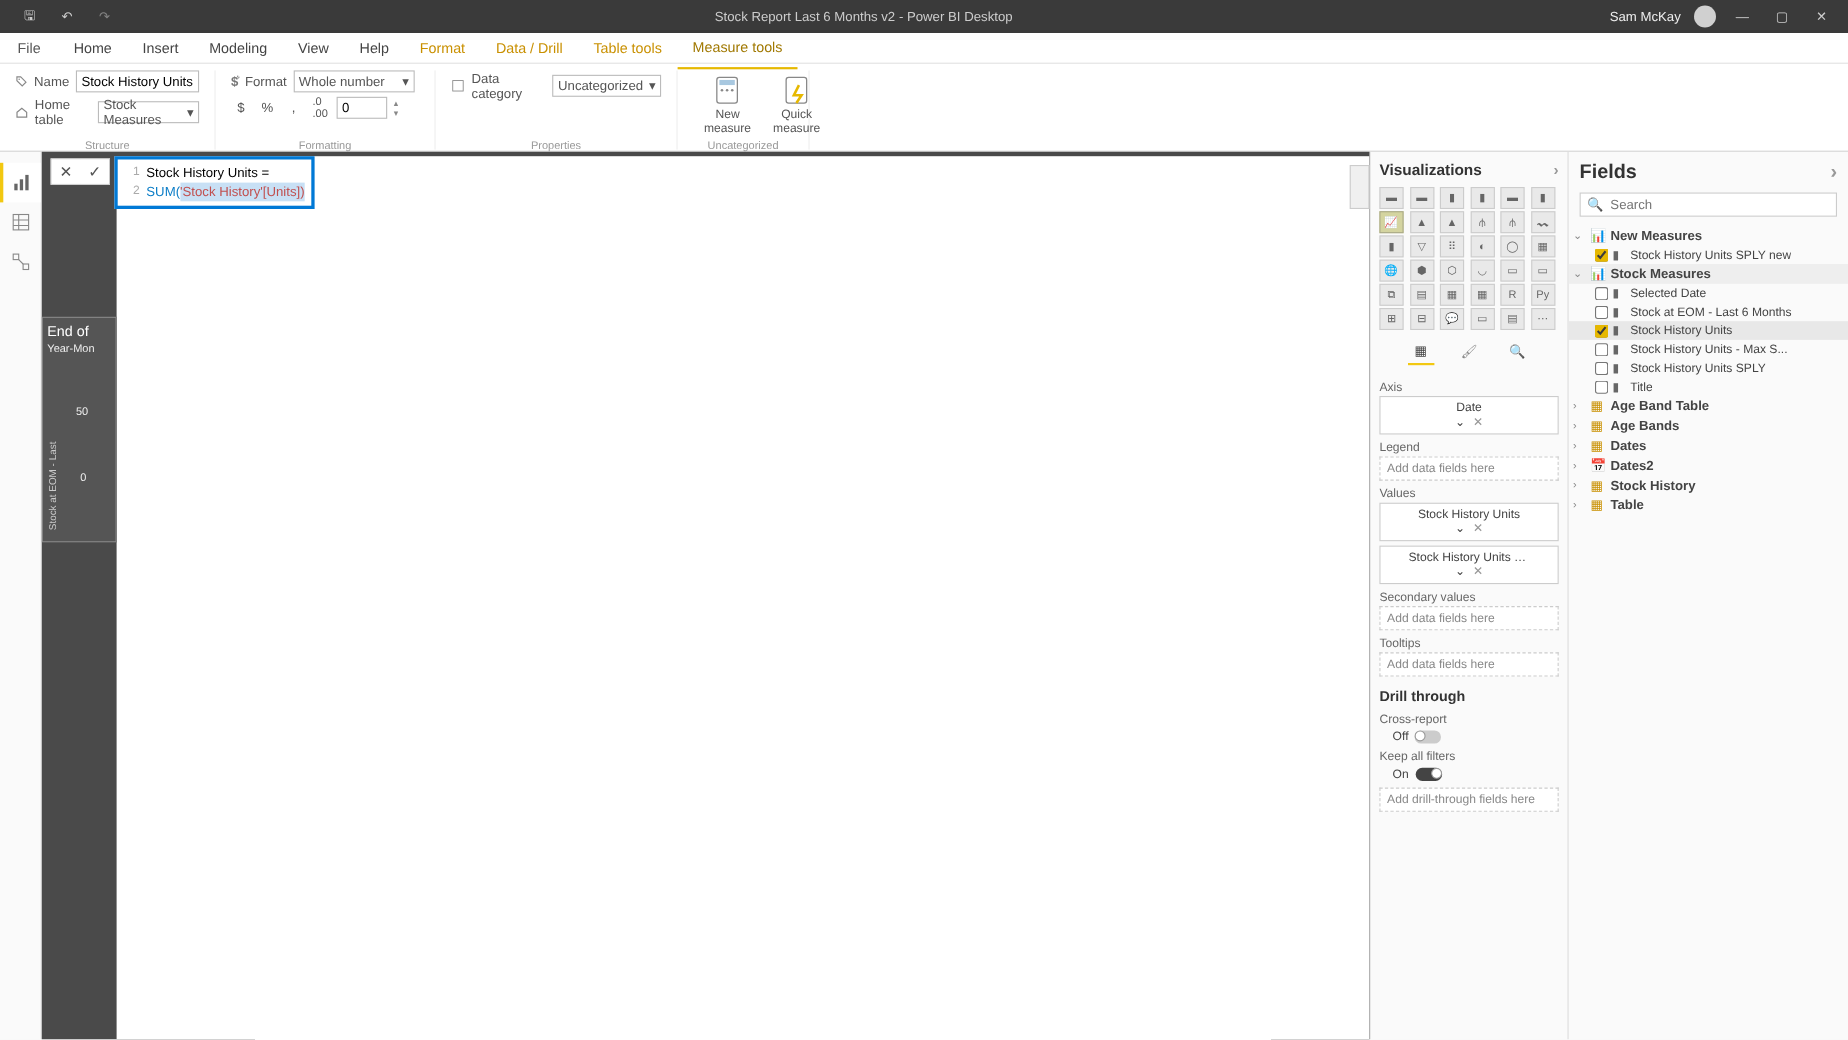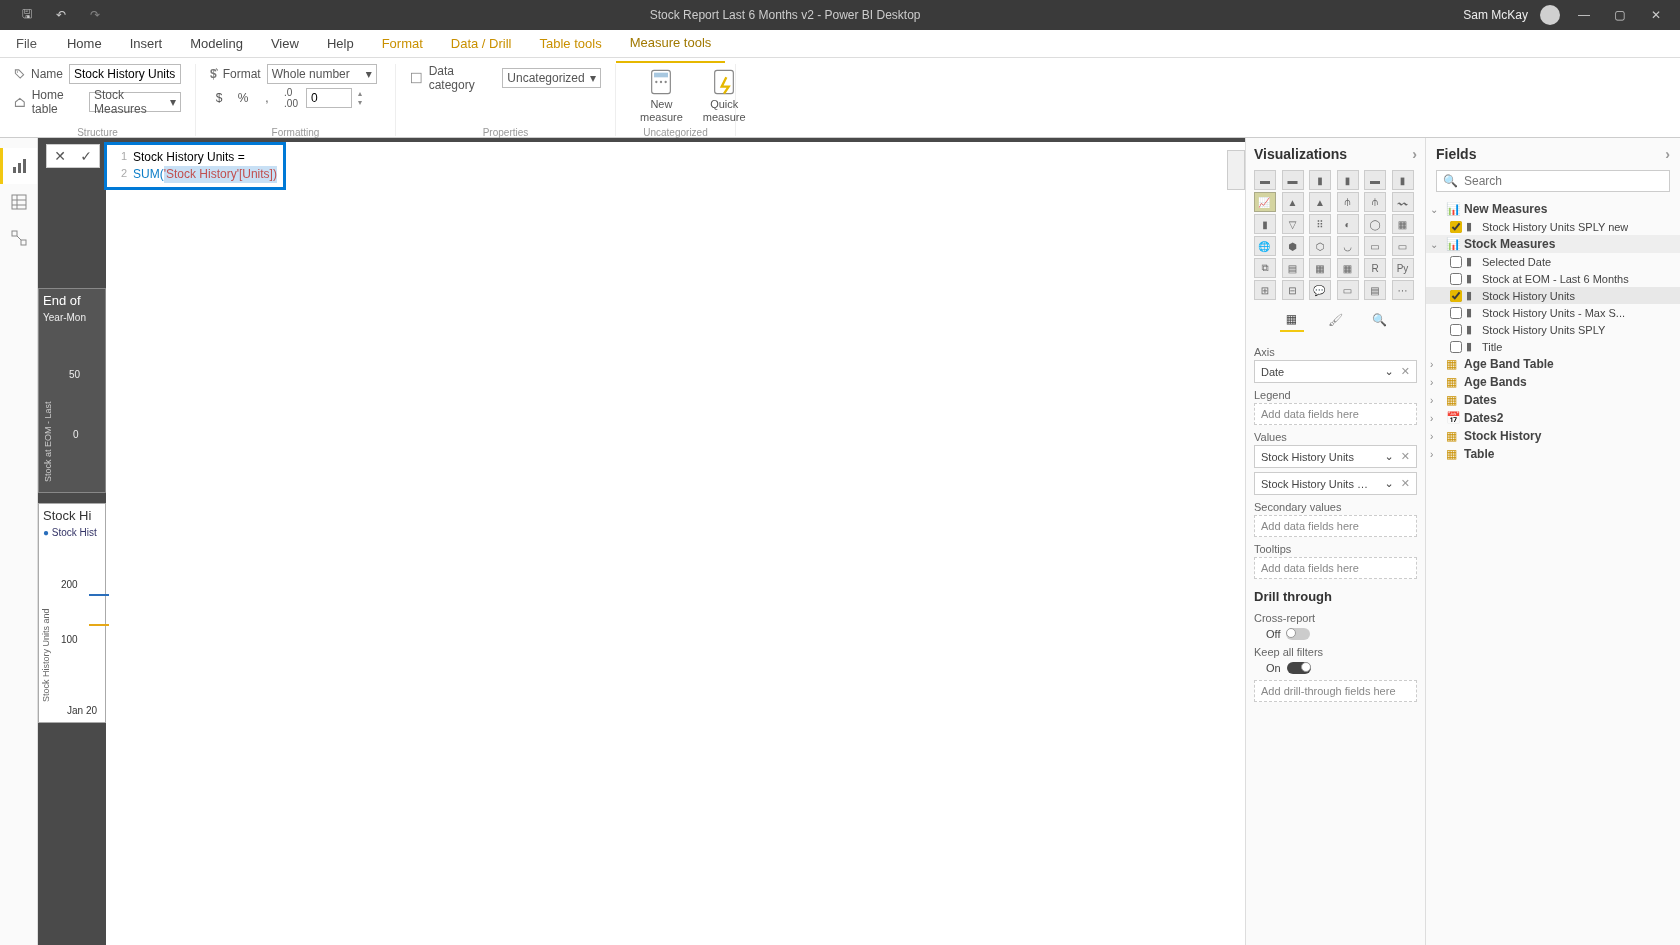--- a/index.html
+++ b/index.html
@@ -59,31 +59,31 @@
 .viz-pane { width: 180px; background: #fafafa; border-left: 1px solid #ddd; padding: 8px; overflow-y: auto; font-size: 12px; color: #444; }
 .viz-pane h3 { font-size: 14px; font-weight: 700; margin-bottom: 8px; color: #333; display: flex; justify-content: space-between; align-items: center; }
 .viz-gallery { display: grid; grid-template-columns: repeat(6, 1fr); gap: 2px; margin-bottom: 8px; }
 .viz-gallery .vg { width: 22px; height: 20px; background: #e9e9e9; border: 1px solid #ccc; cursor: pointer; display: flex; align-items: center; justify-content: center; font-size: 10px; color: #666; }
 .viz-gallery .vg.sel { background: #d4d4a0; border-color: #aa8; }
 .viz-modes { display: flex; gap: 20px; justify-content: center; margin: 8px 0; padding-bottom: 6px; }
 .viz-modes .vm { width: 24px; height: 24px; display: flex; align-items: center; justify-content: center; color: #888; cursor: pointer; }
 .viz-modes .vm.active { border-bottom: 2px solid #f2c811; color: #444; }
 .well-label { font-size: 11px; color: #666; margin: 6px 0 2px; }
 .well { border: 1px dashed #ccc; background: #fff; padding: 4px 6px; font-size: 11px; color: #888; margin-bottom: 4px; min-height: 22px; display: flex; align-items: center; justify-content: space-between; }
-.well.filled { border: 1px solid #ccc; color: #444; }
+.well.filled { border: 1px solid #ccc; color: #444; flex-direction: column; }
 .well .wx { color: #999; cursor: pointer; margin-left: 4px; }
 .toggle { display: flex; align-items: center; gap: 6px; font-size: 11px; margin: 4px 12px; }
 .toggle .sw { width: 24px; height: 12px; background: #ccc; border-radius: 6px; position: relative; }
 .toggle .sw .knob { width: 10px; height: 10px; background: #fff; border: 1px solid #999; border-radius: 50%; position: absolute; top: 0; }
 .toggle .sw.on { background: #444; }
 .toggle .sw.on .knob { right: 0; }
 .toggle .sw.off .knob { left: 0; }
 
 .fields-pane { width: 255px; background: #fafafa; border-left: 1px solid #ddd; padding: 8px 0; font-size: 12px; color: #444; overflow-y: auto; }
-.fields-pane h3 { font-size: 14px; font-weight: 600; margin: 0 10px 8px; color: #333; display: flex; justify-content: space-between; text-align: right; }
+.fields-pane h3 { font-size: 18px; font-weight: 600; margin: 0 10px 8px; color: #333; display: flex; justify-content: space-between; text-align: right; }
 .search-box { margin: 0 10px 8px; border: 1px solid #ccc; background: #fff; padding: 3px 6px; display: flex; align-items: center; gap: 6px; }
 .search-box input { border: none; outline: none; font-size: 12px; flex: 1; }
 .ftable { padding: 2px 6px 2px 4px; display: flex; align-items: center; gap: 4px; cursor: pointer; }
 .ftable .chev { width: 12px; color: #888; font-size: 10px; }
 .ftable .ticon { width: 14px; height: 14px; }
 .ffield { padding: 2px 6px 2px 24px; display: flex; align-items: center; gap: 4px; cursor: pointer; }
 .ffield.sel { background: #e8e8e8; }
 .ffield input[type=checkbox] { width: 12px; height: 12px; }
 .ffield .ficon2 { width: 12px; color: #666; font-size: 11px; }
 .ffield .fname { font-size: 11px; white-space: nowrap; overflow: hidden; text-overflow: ellipsis; }
@@ -255,30 +255,20 @@
           </div>
       </div>
     </div>
 
     <div class="peek-visual" style="top:150px;left:0;width:68px;height:205px">
       <div class="ptitle">End of</div>
       <div style="font-size:10px">Year-Mon</div>
       <div style="position:absolute;left:4px;top:60px;bottom:10px;width:10px;writing-mode:vertical-rl;transform:rotate(180deg);font-size:9px;color:#ccc">Stock at EOM - Last</div>
       <div style="position:absolute;left:30px;top:80px;font-size:10px">50</div>
       <div style="position:absolute;left:34px;top:140px;font-size:10px">0</div>
-    </div>
-    <div class="peek-visual" style="top:365px;left:0;width:68px;height:220px;background:#fff;color:#333;border:1px solid #aaa">
-      <div class="ptitle" style="color:#333">Stock Hi</div>
-      <div style="font-size:10px;color:#336"><span style="color:#2a6ebb">●</span> <span>Stock Hist</span></div>
-      <div style="position:absolute;left:2px;top:50px;bottom:20px;width:10px;writing-mode:vertical-rl;transform:rotate(180deg);font-size:9px;color:#666">Stock History Units and</div>
-      <div style="position:absolute;left:22px;top:75px;font-size:10px">200</div>
-      <div style="position:absolute;left:22px;top:130px;font-size:10px">100</div>
-      <div style="position:absolute;left:28px;bottom:6px;font-size:10px">Jan 20</div>
-      <div style="position:absolute;left:50px;top:90px;width:20px;height:2px;background:#2a6ebb"></div>
-      <div style="position:absolute;left:50px;top:120px;width:20px;height:2px;background:#e6a817"></div>
     </div>
 
     <div style="position:absolute;right:0;top:12px;width:18px;height:40px;background:#f0f0f0;border:1px solid #ccc"></div>
   </div>
 
   <div class="viz-pane">
     <h3>
         <span>Visualizations</span>
         <span style="color:#999">›</span>
       </h3>

